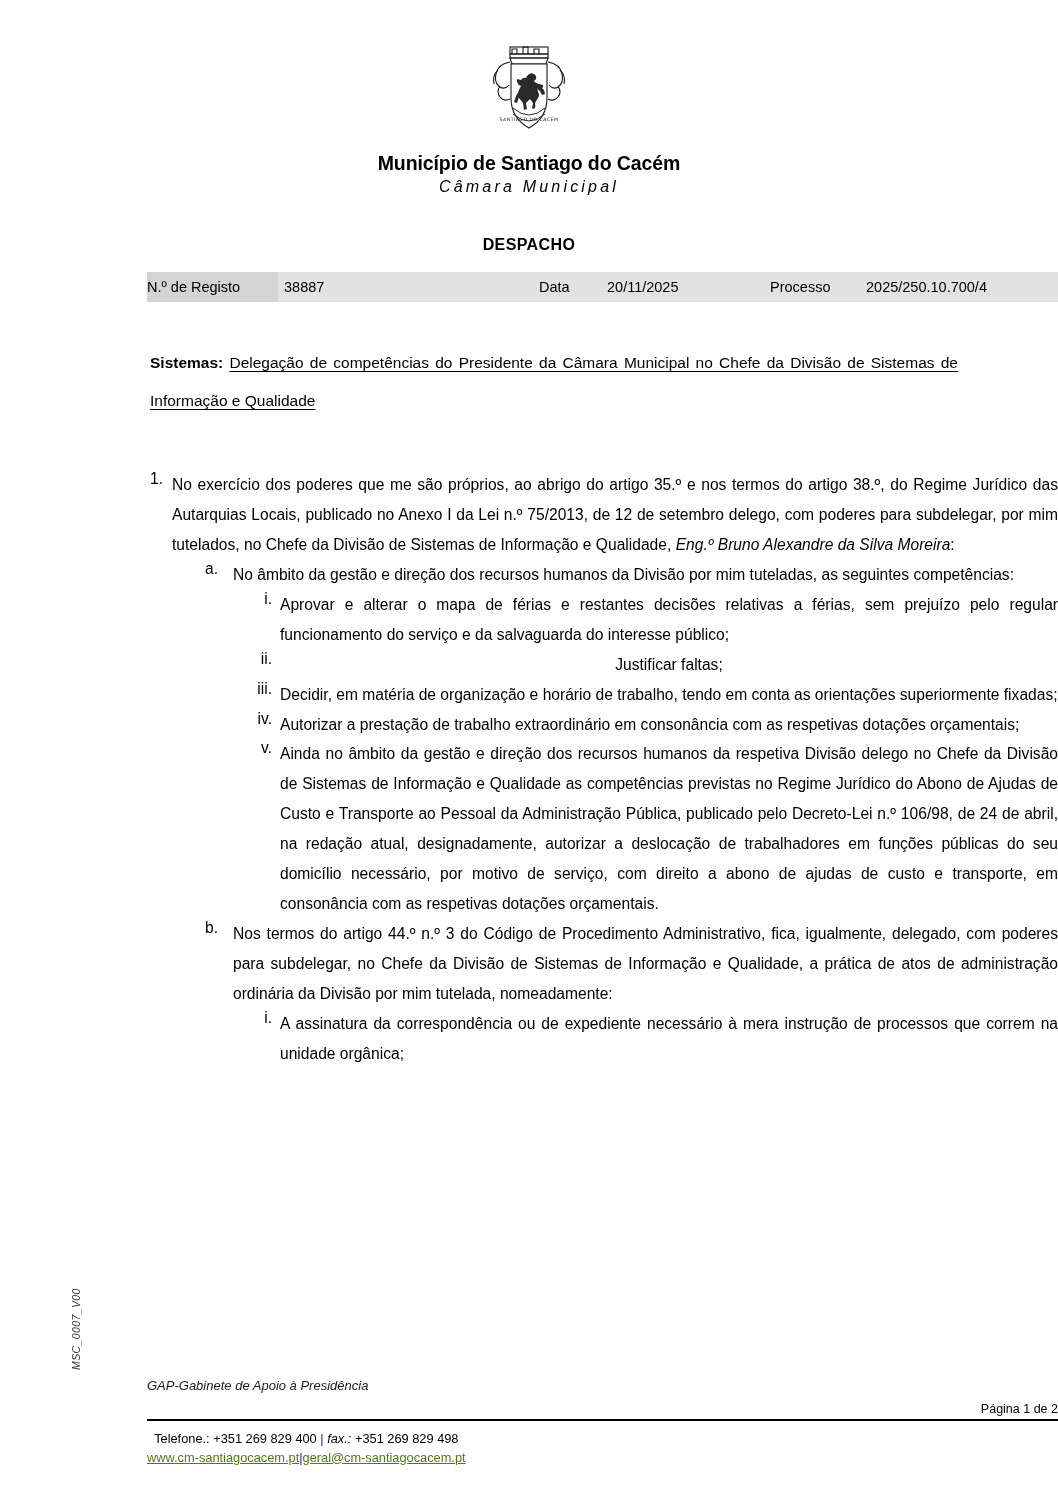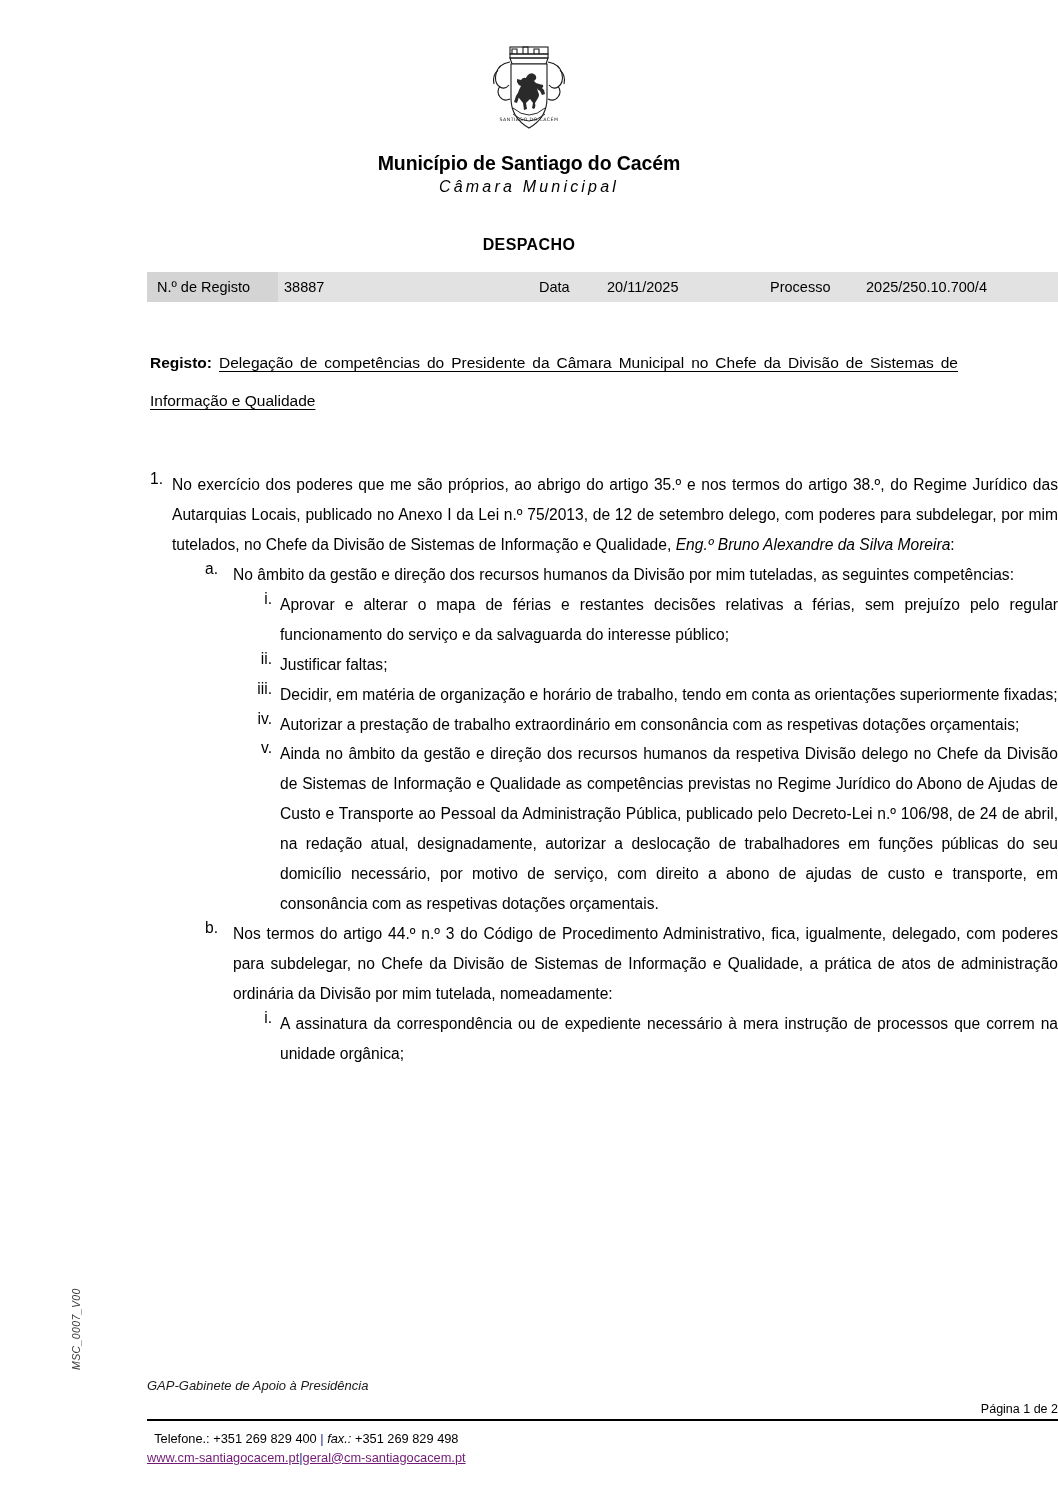--- a/index.html
+++ b/index.html
@@ -72,21 +72,21 @@
     position: absolute;
     left: 147px;
     top: 272px;
     width: 911px;
     height: 30px;
     display: flex;
     align-items: center;
     font-size: 14.5px;
   }
   .reg-cell { height: 30px; display: flex; align-items: center; }
-  .reg-label { background: #d4d4d4; padding-left: 10px; }
+  .reg-label { background: #d4d4d4; }
   .reg-value { background: #e2e2e2; padding-left: 6px; }
   .c1 { width: 131px; }
   .c2 { width: 255px; }
   .c3 { width: 68px; }
   .c4 { width: 163px; }
   .c5 { width: 96px; }
   .c6 { flex: 1; }
 
   
   .subject {
@@ -132,21 +132,21 @@
 
   .lvl3-group { margin-left: 45px; }
   .lvl3 { display: flex; }
   .lvl3 > .marker { width: 30px; flex: 0 0 30px; text-align: right; padding-right: 8px; }
   .lvl3 > .text {
     flex: 1;
     text-align: justify;
     text-justify: inter-word;
     line-height: 1.92;
   }
-  .nojust > .text { text-align: left; }
+  .nojust > .text { text-align: center; }
 
   em.name { font-style: italic; margin-top: 32px; }
 
   
   .footer {
     position: absolute;
     left: 147px;
     right: 16px;
     top: 1378px;
     width: 911px;
@@ -168,21 +168,21 @@
   .f-cols {
     display: flex;
     justify-content: space-between;
     margin-top: 9px;
     font-size: 12.8px;
     line-height: 1.45;
   }
   .f-left { text-align: left; }
   .f-right { text-align: center; }
   .f-right a {
-    color: #701a75;
+    color: #4d7c0f;
     text-decoration: underline;
   }
   .f-sep { color: #202a80; }
   .f-ital { font-style: italic; }
   .nif { white-space: nowrap; }
 </style>
 </head>
 <body>
 
 <div class="page">
@@ -235,21 +235,21 @@
   <div class="reg-strip">
     <div class="reg-cell reg-label c1">N.º de Registo</div>
     <div class="reg-cell reg-value c2">38887</div>
     <div class="reg-cell reg-value c3">Data</div>
     <div class="reg-cell reg-value c4">20/11/2025</div>
     <div class="reg-cell reg-value c5">Processo</div>
     <div class="reg-cell reg-value c6">2025/250.10.700/4</div>
   </div>
 
   <div class="subject">
-    <span class="subject-label">Registo:</span>
+    <span class="subject-label">Sistemas:</span>
     <span class="subject-text">Delegação de competências do Presidente da Câmara Municipal no Chefe da Divisão de Sistemas de Informação e Qualidade</span>
   </div>
 
   <div class="body-area">
 
     <div class="lvl1">
       <div class="marker">1.</div>
       <div class="text"><span>No exercício dos poderes que me são próprios, ao abrigo do artigo 35.º e nos termos do artigo 38.º, do Regime Jurídico das Autarquias Locais, publicado no Anexo I da Lei n.º 75/2013, de 12 de setembro delego, com poderes para subdelegar, por mim tutelados, no Chefe da Divisão de Sistemas de Informação e Qualidade, </span><em class="name">Eng.º Bruno Alexandre da Silva Moreira</em><span>:</span></div>
     </div>
 

